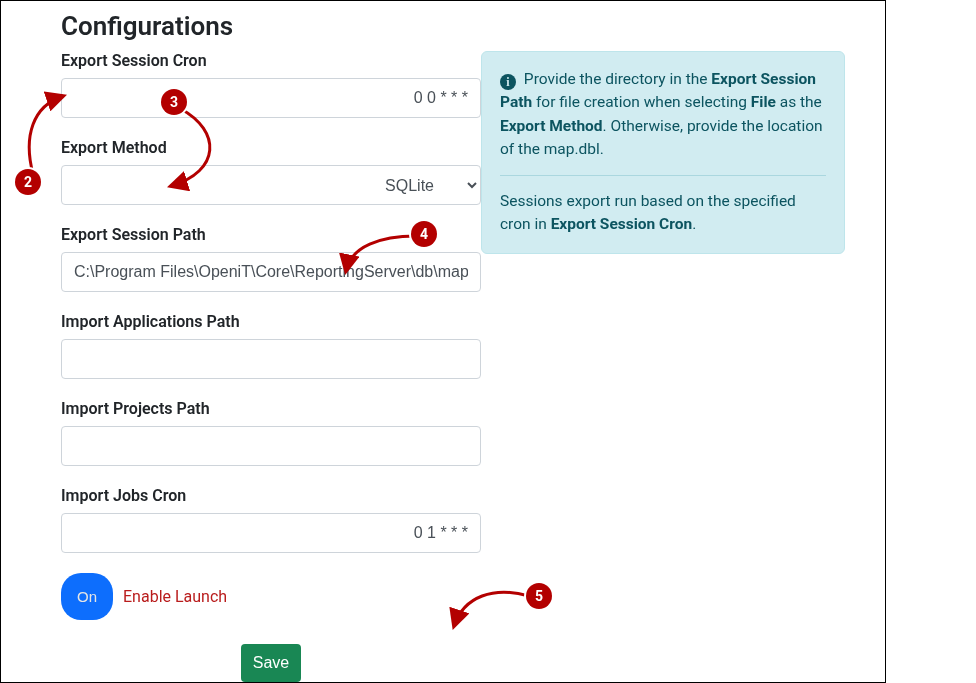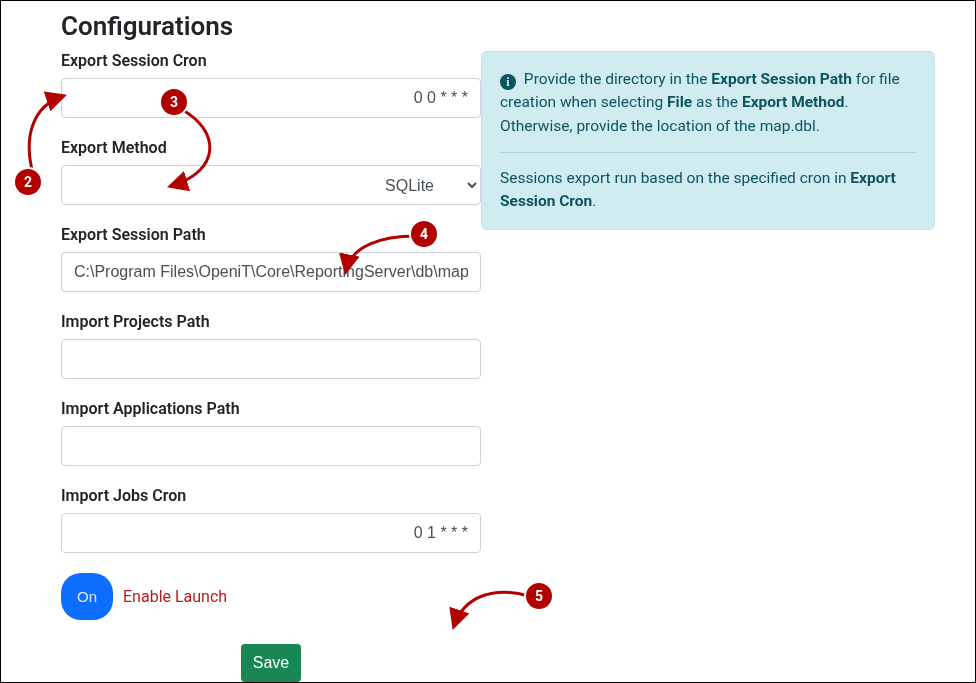--- a/index.html
+++ b/index.html
@@ -5,21 +5,21 @@
   * { box-sizing: border-box; }
   html, body {
     margin: 0;
     padding: 0;
     font-family: -apple-system, BlinkMacSystemFont, "Segoe UI", Roboto, "Helvetica Neue", Arial, sans-serif;
     font-size: 16px;
     color: #212529;
     background: #fff;
   }
   .page {
-    width: 976px;
+    width: 886px;
     height: 683px;
     border: 1px solid #000;
     padding: 10px 40px 20px 60px;
     position: relative;
   }
   .heading {
     font-size: 26px;
     font-weight: 600;
     margin: 0 0 10px 0;
     color: #212529;
@@ -169,26 +169,26 @@
           <option>File</option>
         </select>
       </div>
 
       <div class="form-group">
         <label class="form-label">Export Session Path</label>
         <input class="form-control" type="text" value="C:\Program Files\OpeniT\Core\ReportingServer\db\map" style="">
       </div>
 
       <div class="form-group">
+        <label class="form-label">Import Applications Path</label>
+        <input class="form-control" type="text" value="" style="">
+      </div>
+
+      <div class="form-group">
         <label class="form-label">Import Projects Path</label>
-        <input class="form-control" type="text" value="" style="">
-      </div>
-
-      <div class="form-group">
-        <label class="form-label">Import Applications Path</label>
         <input class="form-control" type="text" value="" style="">
       </div>
 
       <div class="form-group">
         <label class="form-label">Import Jobs Cron</label>
         <input class="form-control" type="text" value="0 1 * * *" style="">
       </div>
 
       <div class="switch-row">
         <button class="switch-pill">On</button>

